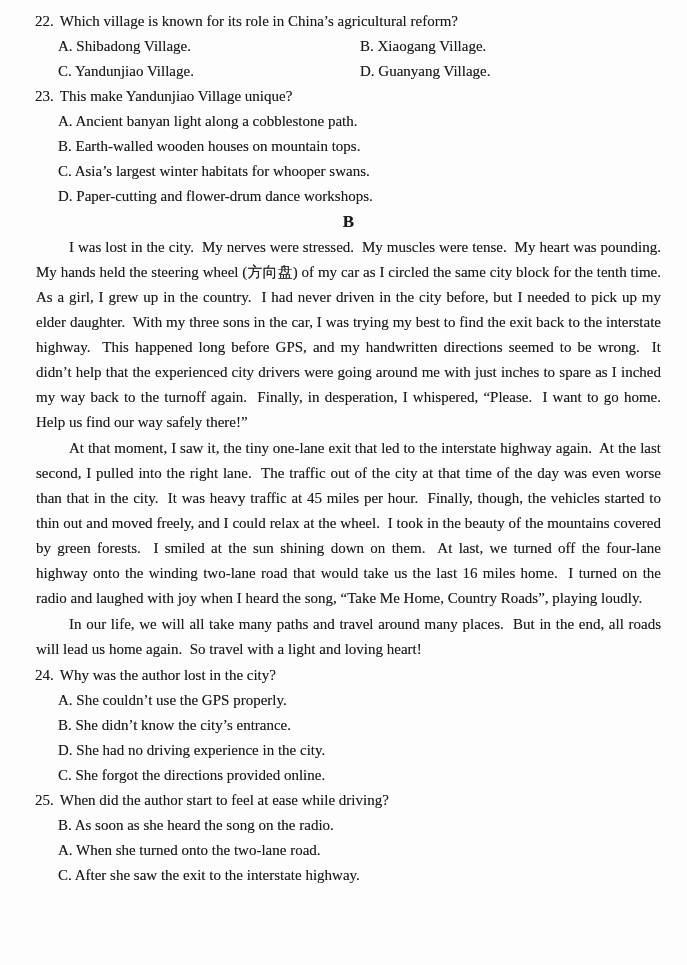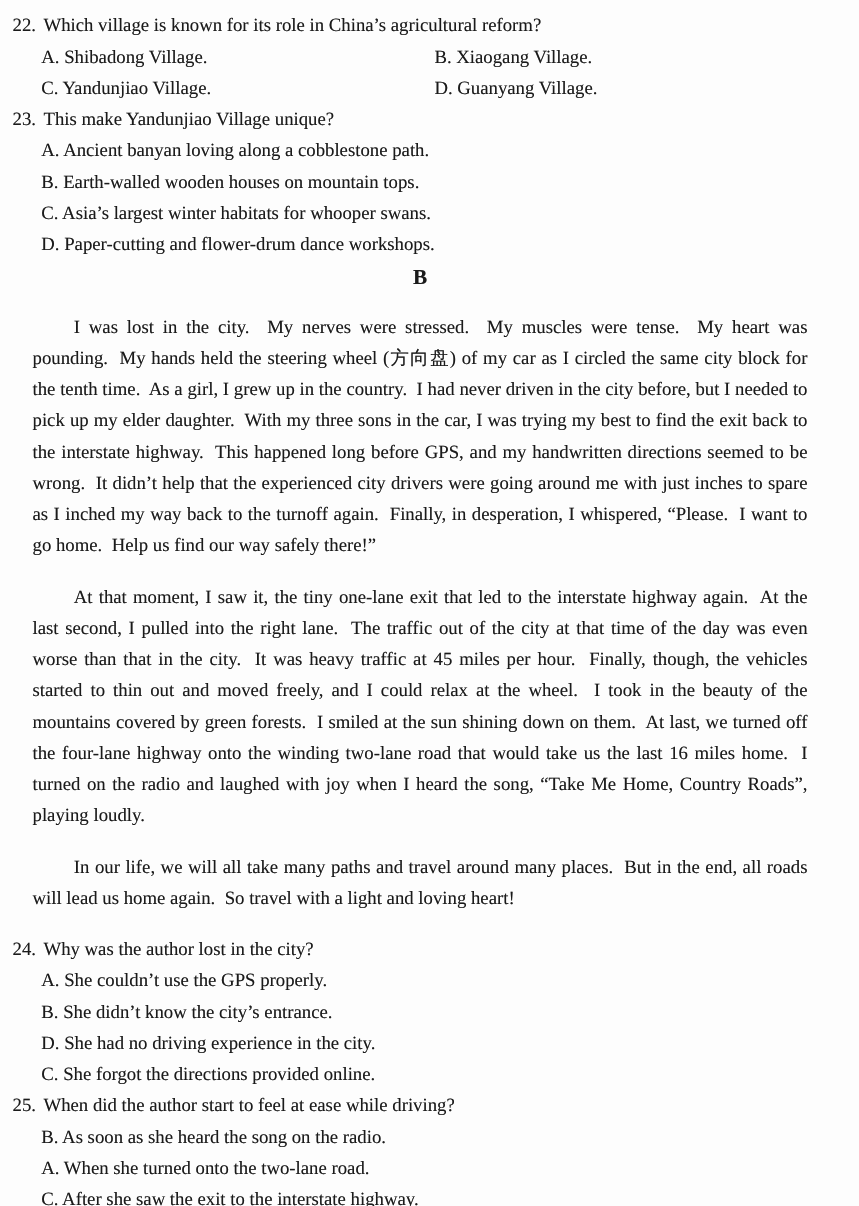--- a/index.html
+++ b/index.html
@@ -7,21 +7,21 @@
     padding: 0;
     width: 687px;
     height: 965px;
     background: #fdfdfd;
     overflow: hidden;
   }
   .page {
     box-sizing: border-box;
     width: 687px;
     height: 965px;
-    padding: 9px 25px 0 10px;
+    padding: 9px 25px 0 35px;
     font-family: "Liberation Serif", serif;
     font-size: 15px;
     line-height: 25px;
     color: #1b1b1b;
     text-shadow: 0 0 0.5px rgba(20,20,20,0.45);
   }
   .q-line {
     white-space: nowrap;
   }
   .q-num {
@@ -38,21 +38,21 @@
   }
   .opt-grid .opt-cell {
     padding-left: 0;
   }
   .section-label {
     text-align: center;
     font-weight: 700;
     font-size: 17px;
   }
   .para {
-    margin: 16px;
+    margin: 1px;
     text-align: justify;
     text-indent: 33px;
     white-space: pre-wrap;
   }
 </style>
 </head>
 <body>
 
 <div class="page">
 
@@ -65,21 +65,21 @@
       <div class="opt-cell">B. Xiaogang Village.</div>
       <div class="opt-cell">C. Yandunjiao Village.</div>
       <div class="opt-cell">D. Guanyang Village.</div>
     </div>
   </div>
 
   <div>
     <div class="q-line">
       <span class="q-num">23.</span><span>This make Yandunjiao Village unique?</span>
     </div>
-    <div class="opt">A. Ancient banyan loving along a cobblestone path.</div>
+    <div class="opt">A. Ancient banyan light along a cobblestone path.</div>
     <div class="opt">B. Earth-walled wooden houses on mountain tops.</div>
     <div class="opt">C. Asia’s largest winter habitats for whooper swans.</div>
     <div class="opt">D. Paper-cutting and flower-drum dance workshops.</div>
   </div>
 
   <div class="section-label">B</div>
 
   <div>
     <p class="para">I was lost in the city.  My nerves were stressed.  My muscles were tense.  My heart was pounding.  My hands held the steering wheel (方向盘) of my car as I circled the same city block for the tenth time.  As a girl, I grew up in the country.  I had never driven in the city before, but I needed to pick up my elder daughter.  With my three sons in the car, I was trying my best to find the exit back to the interstate highway.  This happened long before GPS, and my handwritten directions seemed to be wrong.  It didn’t help that the experienced city drivers were going around me with just inches to spare as I inched my way back to the turnoff again.  Finally, in desperation, I whispered, “Please.  I want to go home.  Help us find our way safely there!”</p>
     <p class="para">At that moment, I saw it, the tiny one-lane exit that led to the interstate highway again.  At the last second, I pulled into the right lane.  The traffic out of the city at that time of the day was even worse than that in the city.  It was heavy traffic at 45 miles per hour.  Finally, though, the vehicles started to thin out and moved freely, and I could relax at the wheel.  I took in the beauty of the mountains covered by green forests.  I smiled at the sun shining down on them.  At last, we turned off the four-lane highway onto the winding two-lane road that would take us the last 16 miles home.  I turned on the radio and laughed with joy when I heard the song, “Take Me Home, Country Roads”, playing loudly.</p>

